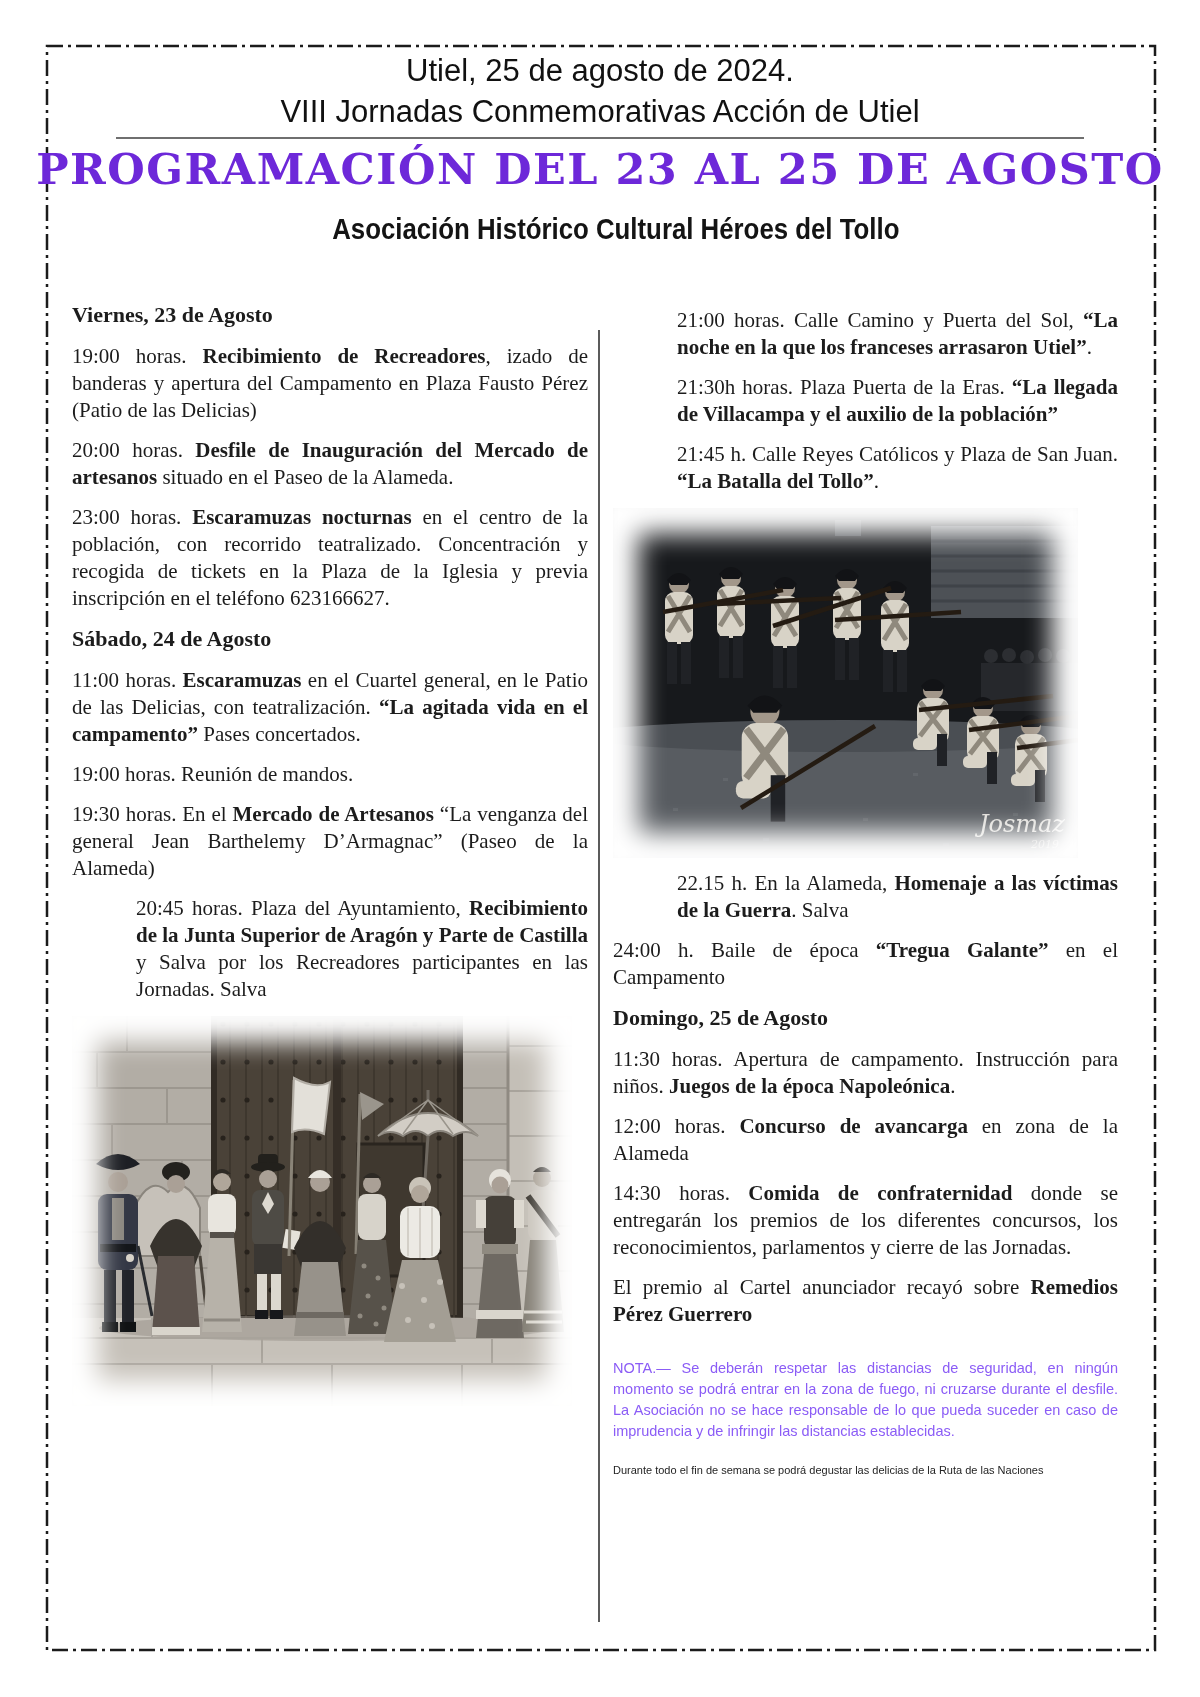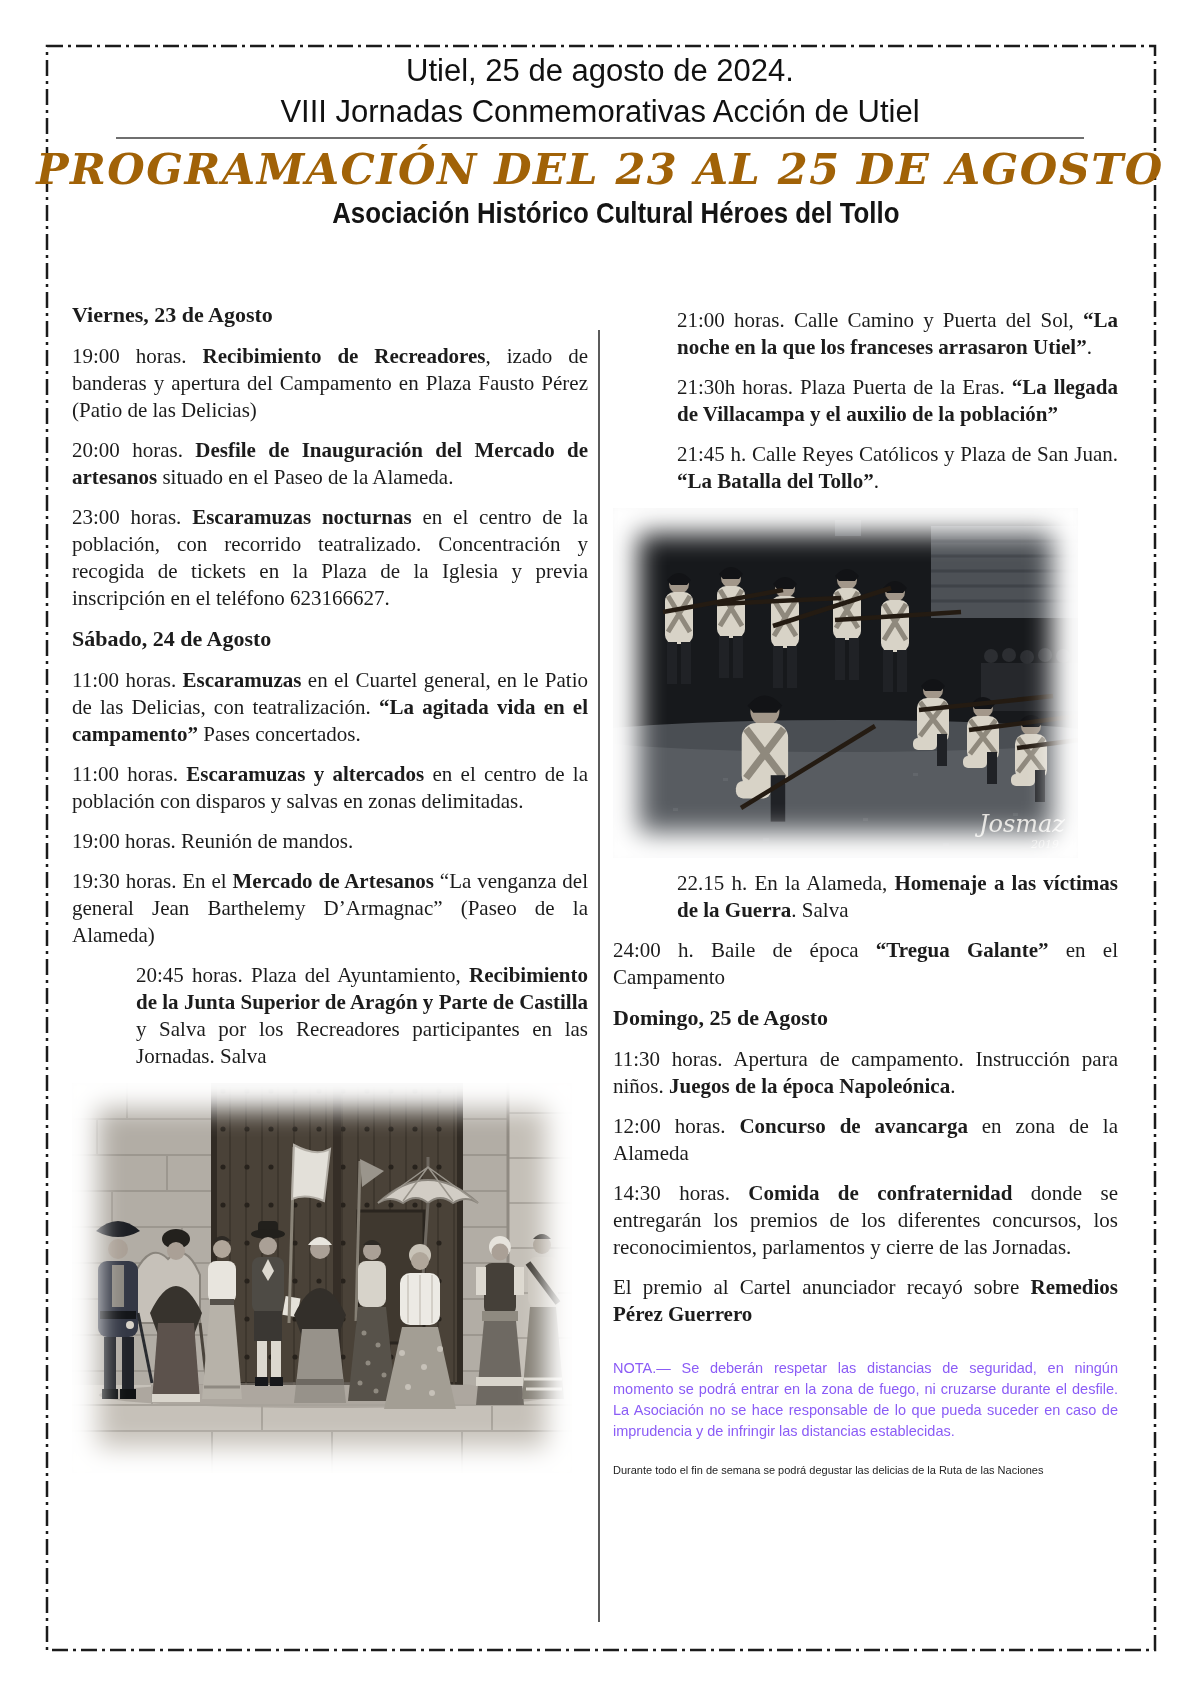--- a/index.html
+++ b/index.html
@@ -4,22 +4,22 @@
 <style>
   html,body{margin:0;padding:0;background:#fff;}
   .page{position:relative;width:1200px;height:1697px;background:#ffffff;overflow:hidden;
         font-family:"Liberation Serif",serif;color:#1c1c1c;}
   .border-svg{position:absolute;inset:0;pointer-events:none;}
   
   header{position:absolute;top:50px;left:0;width:100%;text-align:center;}
   .h-line{font-family:"Liberation Sans",sans-serif;font-weight:normal;font-size:31px;line-height:41px;color:#111;}
   .rule{border:none;border-top:2px solid #6f6f6f;width:968px;margin:5px auto 3px;}
   .big-title{font-family:"DejaVu Serif",serif;font-weight:900;font-size:43px;line-height:54px;
-             letter-spacing:1.5px;color:#a16207;white-space:nowrap;font-style:italic;}
-  .subtitle-wrap{padding-left:32px;}
+             letter-spacing:1.5px;color:#6d28d9;white-space:nowrap;}
+  .subtitle-wrap{margin-top:16px;padding-left:32px;}
   .subtitle{display:inline-block;font-family:"Liberation Sans",sans-serif;font-weight:bold;
             font-size:30px;transform:scaleX(.86);transform-origin:center;color:#141414;}
   
   .col{position:absolute;top:295px;}
   .col.left{left:72px;width:516px;}
   .col.right{left:613px;width:505px;}
   .col p{margin:12px 0 13px;text-align:justify;font-size:21px;line-height:27px;}
   .col p.heading{font-weight:bold;font-size:22px;text-align:left;margin:6px 0 15px;}
   .col p.indent{padding-left:64px;}
   .b{font-weight:bold;}
@@ -58,21 +58,20 @@
   <div class="col-divider"></div>
 
   <section class="col left">
     <div>
         <p class="heading"><span class="b">Viernes, 23 de Agosto</span></p>
         <p class="para"><span>19:00 horas.  </span><span class="b">Recibimiento de Recreadores</span><span>, izado de banderas y apertura del Campamento en Plaza Fausto Pérez (Patio de las Delicias)</span></p>
         <p class="para"><span>20:00 horas. </span><span class="b">Desfile de Inauguración del Mercado de artesanos</span><span> situado en el Paseo de la Alameda.</span></p>
         <p class="para"><span>23:00 horas. </span><span class="b">Escaramuzas nocturnas</span><span> en el centro de la población, con recorrido teatralizado. Concentración y recogida de tickets en la Plaza de la Iglesia y previa inscripción en el teléfono 623166627.</span></p>
         <p class="heading"><span class="b">Sábado, 24 de Agosto</span></p>
         <p class="para"><span>11:00 horas. </span><span class="b">Escaramuzas</span><span> en el Cuartel general, en le Patio de las Delicias, con teatralización. </span><span class="b">“La agitada vida en el campamento”</span><span> Pases concertados.</span></p>
-        <p class="para"><span>11:00 horas. </span><span class="b">Escaramuzas y altercados</span><span> en el centro de la población con disparos y salvas en zonas delimitadas.</span></p>
         <p class="para"><span>19:00 horas. Reunión de mandos.</span></p>
         <p class="para"><span>19:30 horas. En el </span><span class="b">Mercado de Artesanos</span><span> “La venganza del general Jean Barthelemy D’Armagnac” (Paseo de la Alameda)</span></p>
         <p class="para indent"><span>20:45 horas. Plaza del Ayuntamiento, </span><span class="b">Recibimiento de la Junta Superior de Aragón y Parte de Castilla</span><span> y Salva por los Recreadores participantes en las Jornadas. Salva</span></p>
       </div>
 
     <figure class="photo group-photo">
       <svg viewBox="0 0 500 390">
         <defs>
           <pattern id="studs" width="24" height="38" patternUnits="userSpaceOnUse">
             <circle cx="7" cy="8" r="2.6" fill="#27221c"></circle>

